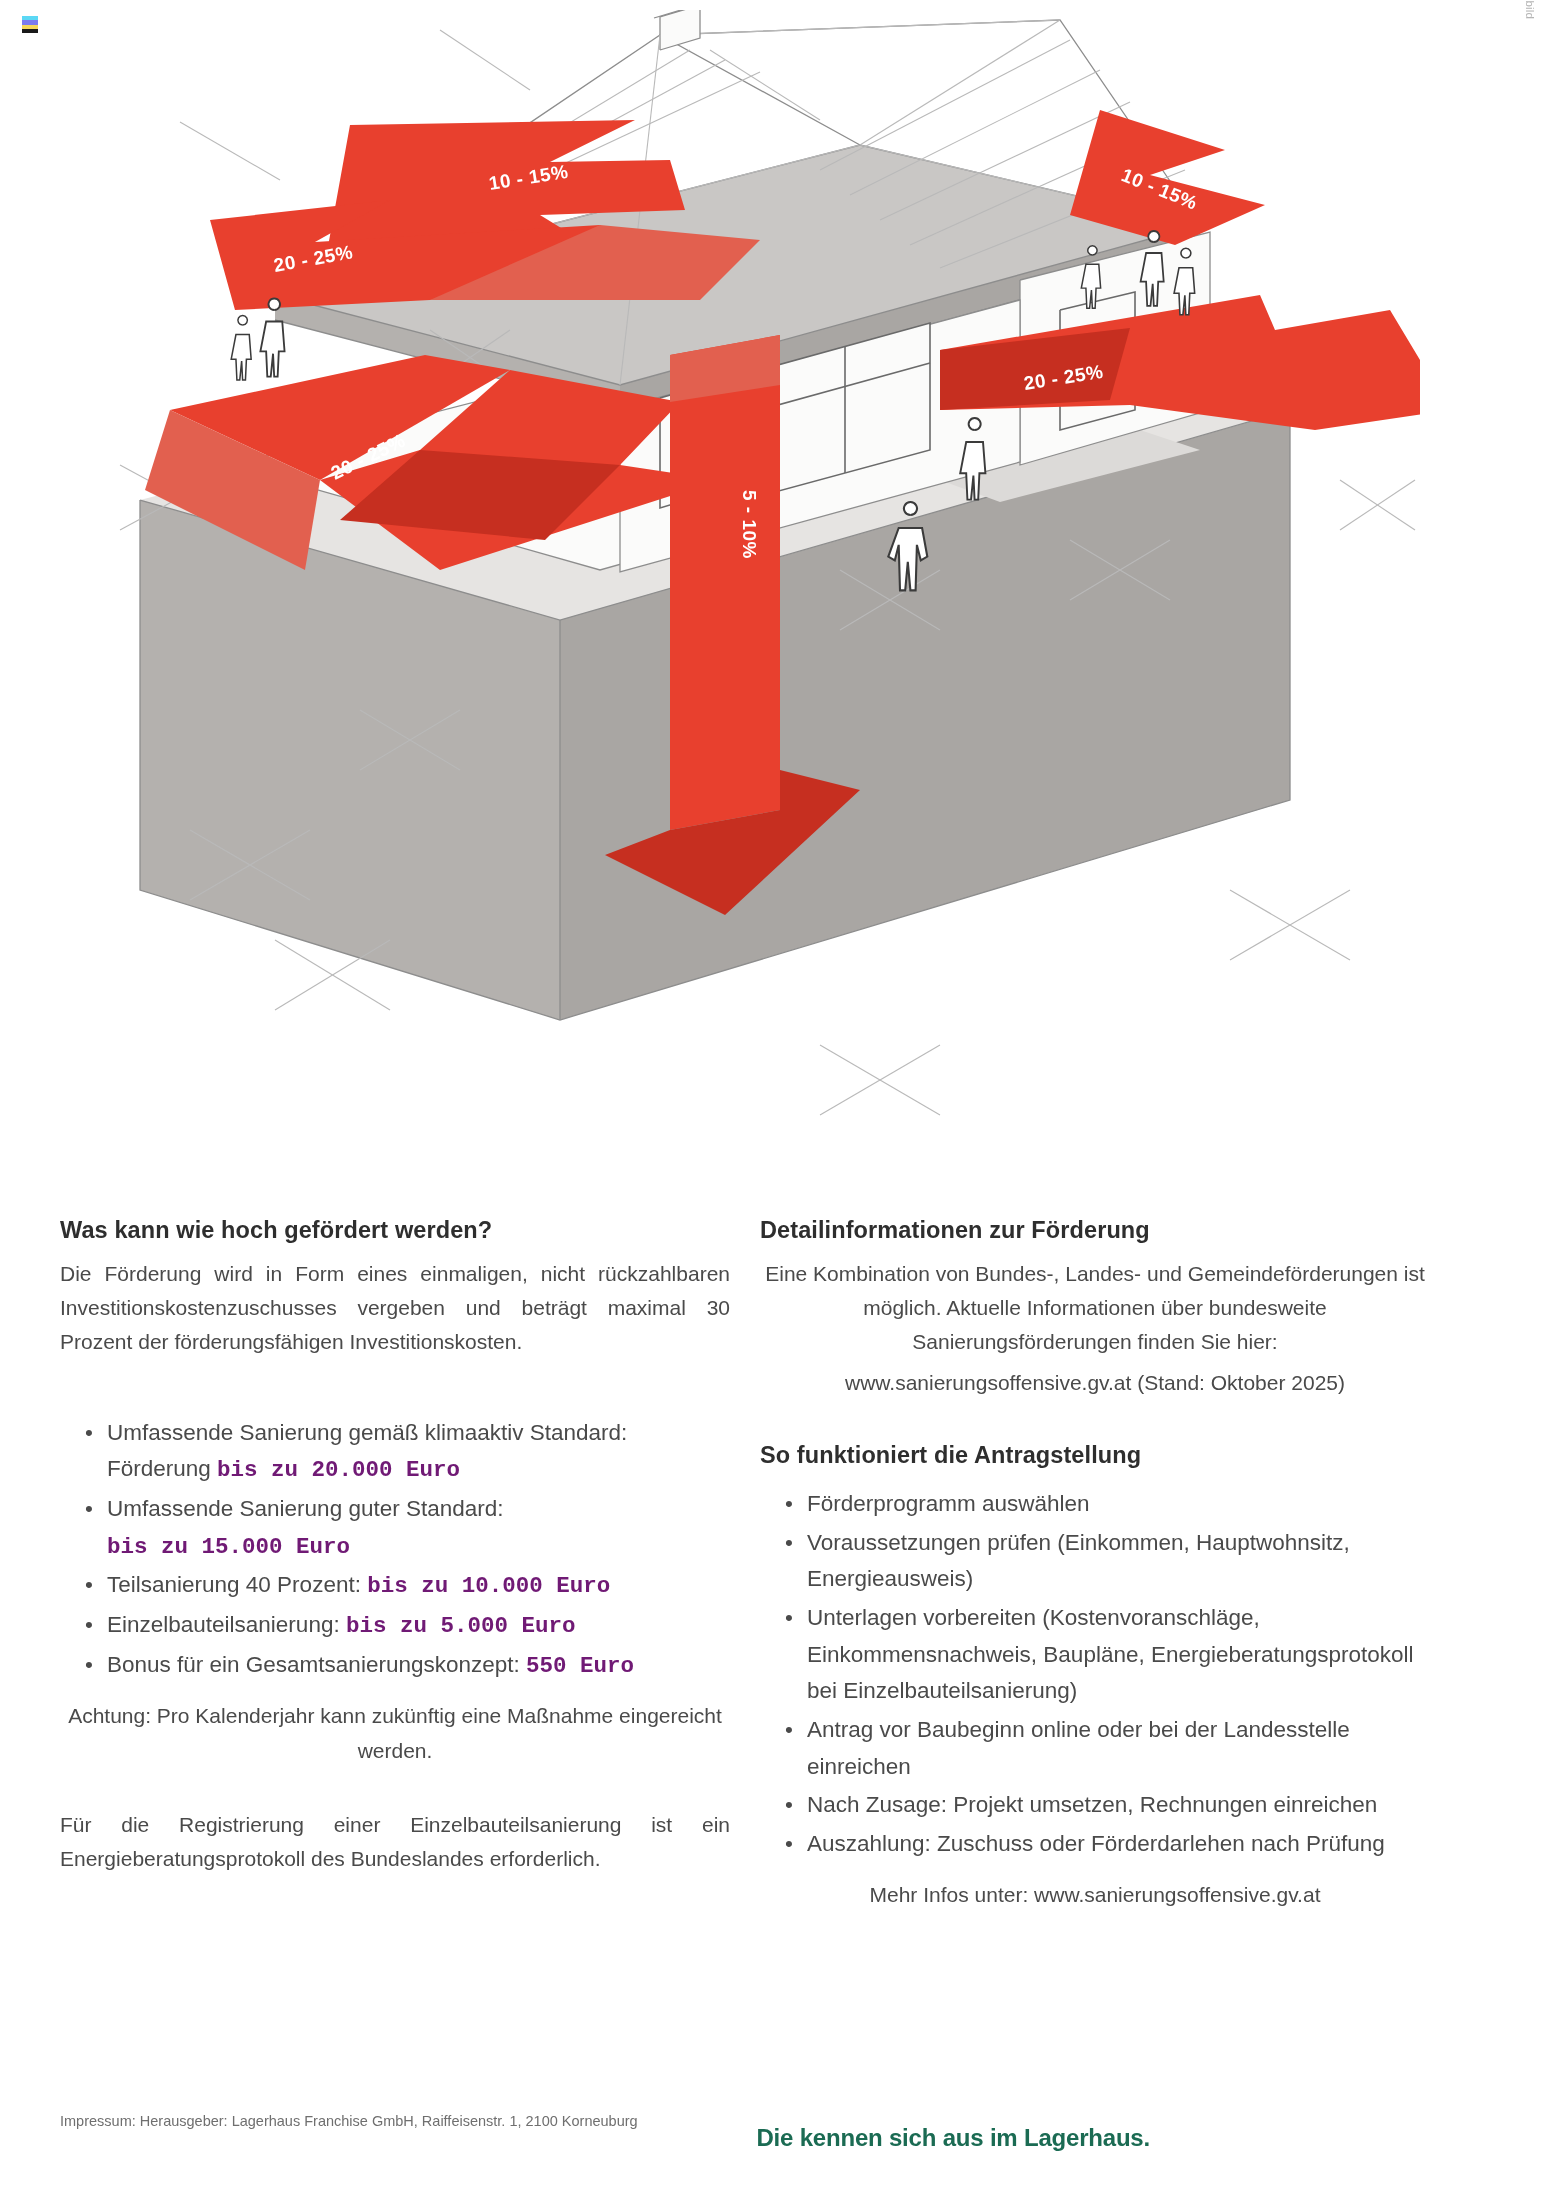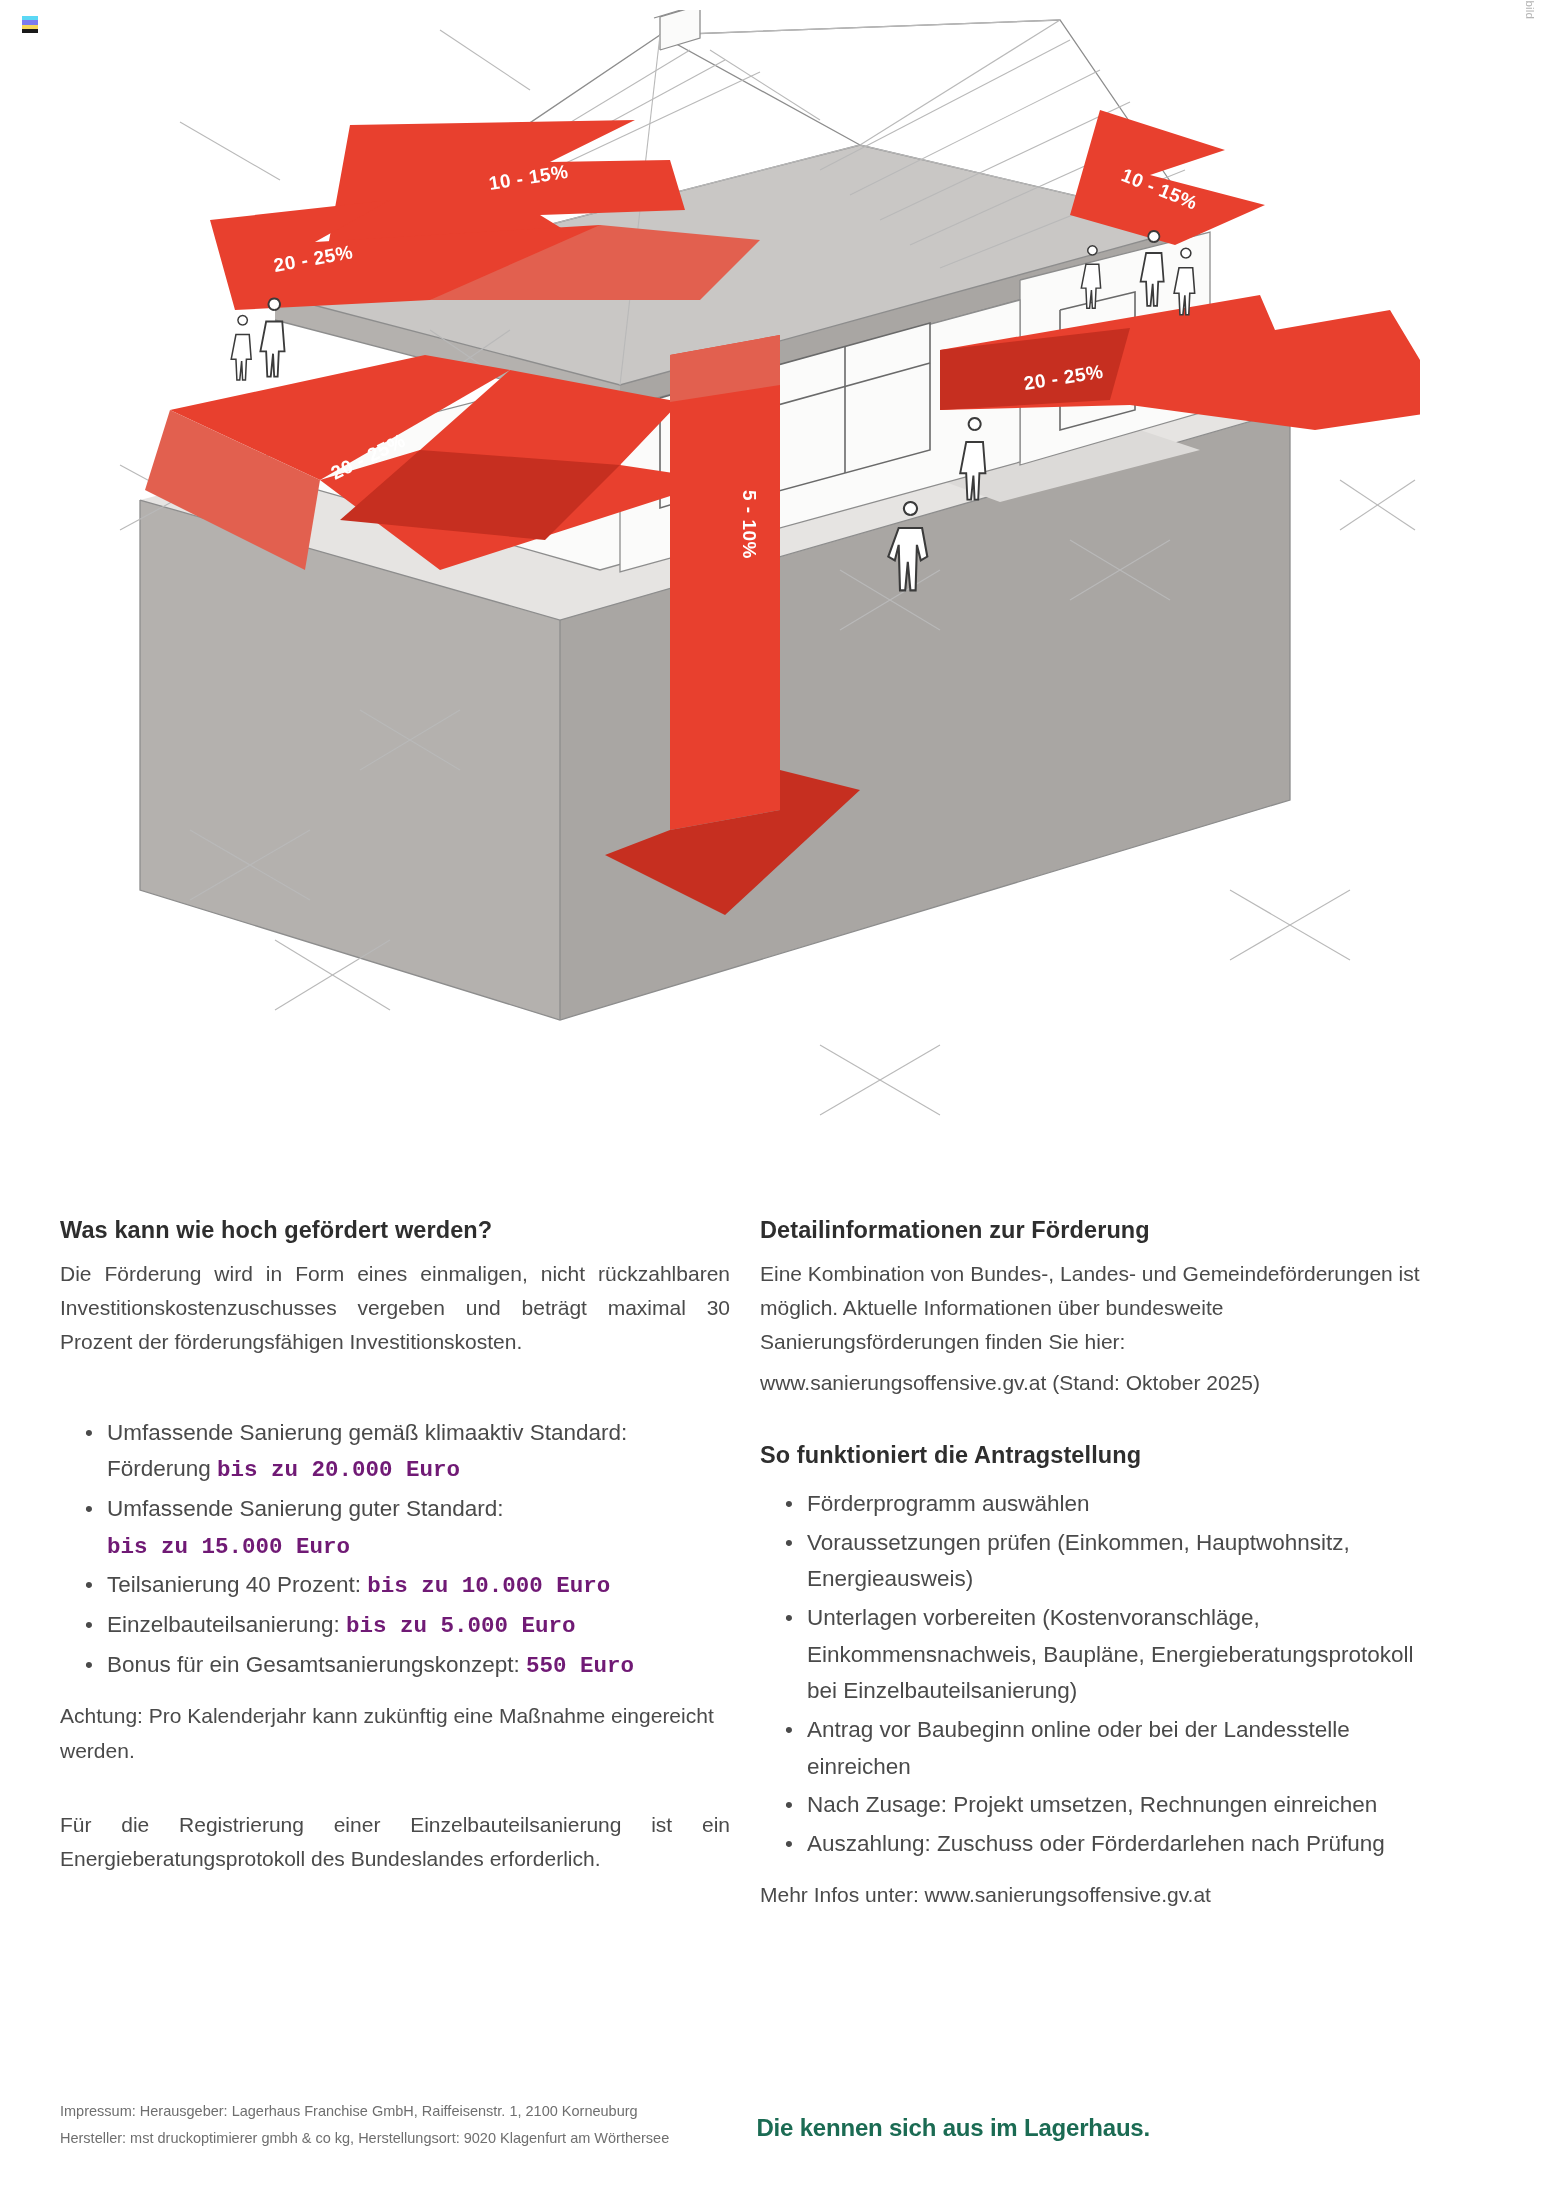--- a/index.html
+++ b/index.html
@@ -73,21 +73,21 @@
     line-height: 1.32;
     letter-spacing: .1px;
   }
   p.para {
     font-size: 21px;
     line-height: 1.63;
     margin: 0 0 6px 0;
     color: #4a4a4a;
     text-align: justify;
   }
-  p.para.noj { text-align: left; }
+  p.para.noj { text-align: center; }
   p.spacer { height: 34px; margin: 0; }
 
   ul.bullets {
     list-style: none;
     margin: 15px; padding: 0;
   }
   ul.bullets li {
     position: relative;
     font-size: 22.5px;
     line-height: 1.63;
@@ -362,16 +362,15 @@
       <li>Nach Zusage: Projekt umsetzen, Rechnungen einreichen</li>
       <li>Auszahlung: Zuschuss oder Förderdarlehen nach Prüfung</li>
     </ul>
     <p class="para noj">Mehr Infos unter: www.sanierungsoffensive.gv.at</p>
   </div>
 </div>
 
 <div id="footer">
   <div id="imprint">
     <div>Impressum: Herausgeber: Lagerhaus Franchise GmbH, Raiffeisenstr. 1, 2100 Korneuburg</div>
-    <div>Hersteller: mst druckoptimierer gmbh &amp; co kg, Herstellungsort: 9020 Klagenfurt am Wörthersee</div>
   </div>
   <div id="slogan" style="color: rgb(27, 107, 83);">Die kennen sich aus im Lagerhaus.</div>
 </div>
 
 </body></html>

